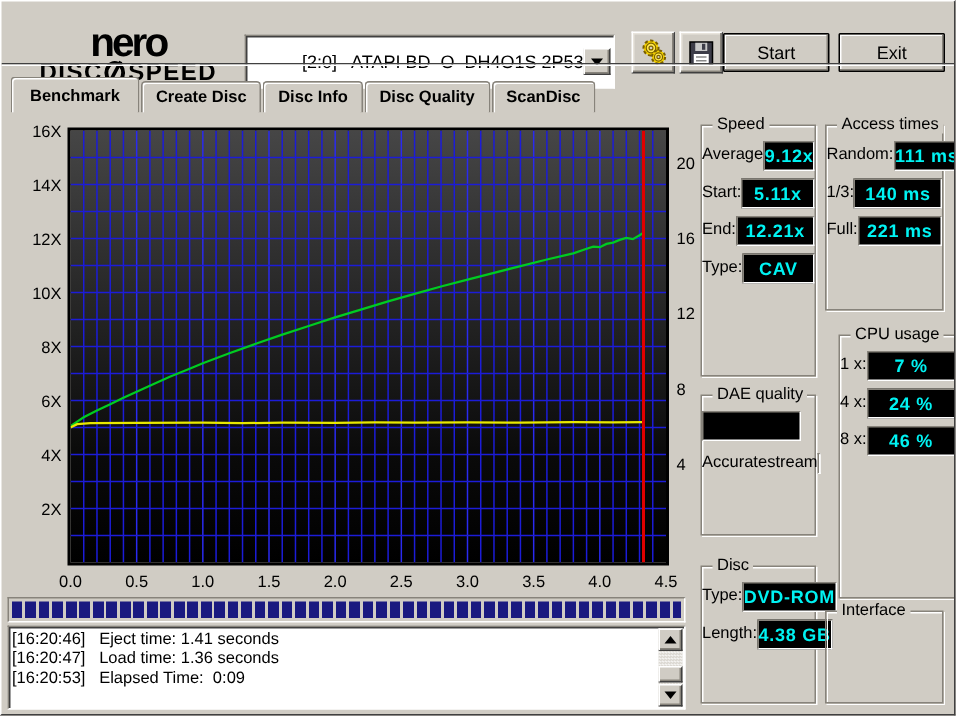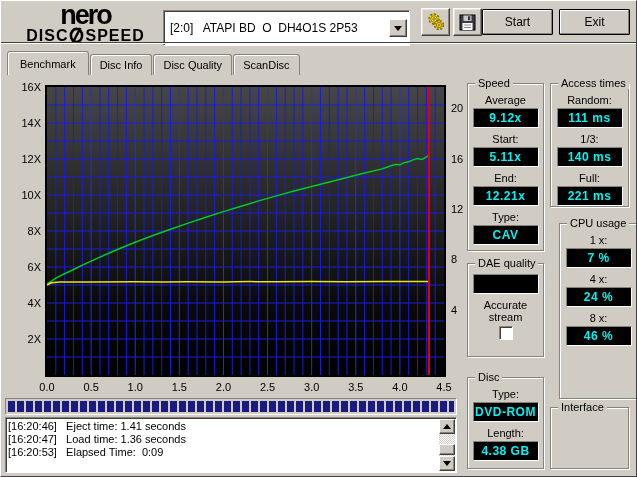--- a/index.html
+++ b/index.html
@@ -5,29 +5,29 @@
   * { margin:0; padding:0; box-sizing:border-box; }
   html,body { background:#808080; }
   body { font-family:"Liberation Sans", sans-serif; }
   #window {
     position:relative; width:637px; height:477px;
     background:#d0ccc4; overflow:hidden;
     border-top:1px solid #fff; border-left:1px solid #fff;
     border-right:1px solid #404040; border-bottom:1px solid #404040;
   }
   
-  #toolbar { position:absolute; left:0; top:0; width:100%; height:40px; }
+  #toolbar { position:absolute; left:0; top:13px; width:100%; height:40px; }
   #logo { position:absolute; left:12px; top:2px; width:145px; text-align:center; cursor:default; }
   #logo .nero { font-size:27px; font-weight:bold; letter-spacing:-2px; line-height:24px; color:#000; }
   #logo .discspeed { font-size:16px; font-weight:bold; letter-spacing:1px; color:#000; display:flex; align-items:center; justify-content:center; gap:1px; line-height:14px;}
   .combo {
     position:absolute; left:162px; top:9px; width:247px; height:36px;
     background:#fff; border:1px solid; border-color:#87837b #fff #fff #87837b;
     box-shadow:inset 1px 1px 0 #404040;
-    display:flex; align-items:center; cursor:default;
+    display:flex; align-items:center; cursor:default;text-align:right;
   }
   .combo-text { flex:1; font-size:12px; padding-left:6px; white-space:pre; overflow:hidden; }
   .combo-btn {
     width:18px; height:18px; margin-right:2px; background:#d0ccc4;
     border:1px solid; border-color:#fff #404040 #404040 #fff;
     box-shadow:inset -1px -1px 0 #87837b;
     display:flex; align-items:center; justify-content:center;
   }
   .arrow-down { width:0; height:0; border-left:4px solid transparent; border-right:4px solid transparent; border-top:5px solid #000; }
   .arrow-up { width:0; height:0; border-left:4px solid transparent; border-right:4px solid transparent; border-bottom:5px solid #000; }
@@ -43,36 +43,36 @@
     box-shadow:inset -1px -1px 0 #87837b, inset 1px 1px 0 #fff;
     font-size:12px; display:flex; align-items:center; justify-content:center;
   }
   #divider { position:absolute; left:0; top:41px; width:100%; height:2px; border-top:1px solid #404040; border-bottom:1px solid #fff; }
   
   #tabs { position:absolute; left:6px; top:50px; display:flex; align-items:flex-end; height:24px; }
   .tab {
     height:21px; padding:0 9px; font-size:11px; display:flex; align-items:center;
     background:#d0ccc4; border:1px solid #87837b; border-bottom:none;
     border-radius:3px 3px 0 0; box-shadow:inset 1px 1px 0 #fff; margin-right:1px;
-    position:relative; cursor:default;
+    position:relative; cursor:default;font-weight:bold;
   }
   .tab.active { height:24px; z-index:2; padding:0 12px; box-shadow:inset 1px 1px 0 #fff, 0 2px 0 #d0ccc4; }
   
   #chart-wrap { position:absolute; left:2px; top:76px; }
   
   .groupbox {
     position:absolute; border:1px solid #87837b;
     box-shadow:inset 1px 1px 0 #fff, 1px 1px 0 #fff;
     padding-top:10px;
   }
   .groupbox-title {
     position:absolute; top:-7px; left:7px; background:#d0ccc4;
     padding:0 3px; font-size:11px; color:#000; white-space:nowrap;
   }
-  .field { display:flex; flex-direction:column; align-items:center; margin-bottom:5px;text-align:center; }
+  .field { display:flex; flex-direction:row; align-items:center; margin-bottom:5px;text-align:center; }
   .field-label { font-size:11px; margin-bottom:2px; white-space:nowrap; }
   .lcd {
     width:66px; height:20px; background:#000;
     border:1px solid; border-color:#87837b #fff #fff #87837b;
     color:#00f2f2; font-size:12px; font-weight:bold; letter-spacing:0.5px;
     display:flex; align-items:center; justify-content:center; white-space:nowrap;
   }
   .checkbox {
     width:14px; height:14px; background:#fff; margin-top:3px;
     border:1px solid; border-color:#87837b #fff #fff #87837b;
@@ -157,20 +157,21 @@
     </div>
 
     <div class="pushbtn" style="left:481px;">Start</div>
     <div class="pushbtn" style="left:558px;">Exit</div>
   </div>
 
   <div id="divider"></div>
 
   <div id="tabs">
     <div class="tab active">Benchmark</div>
+    <div class="tab">Create Disc</div>
     <div class="tab">Disc Info</div>
     <div class="tab">Disc Quality</div>
     <div class="tab">ScanDisc</div>
   </div>
 
   <div id="chart-wrap">
     <svg id="chart" width="462" height="318" viewBox="0 0 462 318">
       <defs>
         <linearGradient id="plotgrad" x1="0" y1="0" x2="0" y2="1">
           <stop offset="0" stop-color="#464646"></stop>

